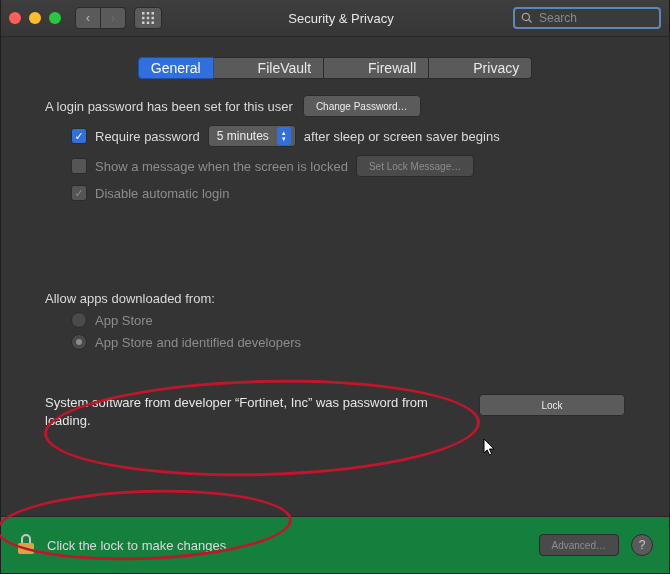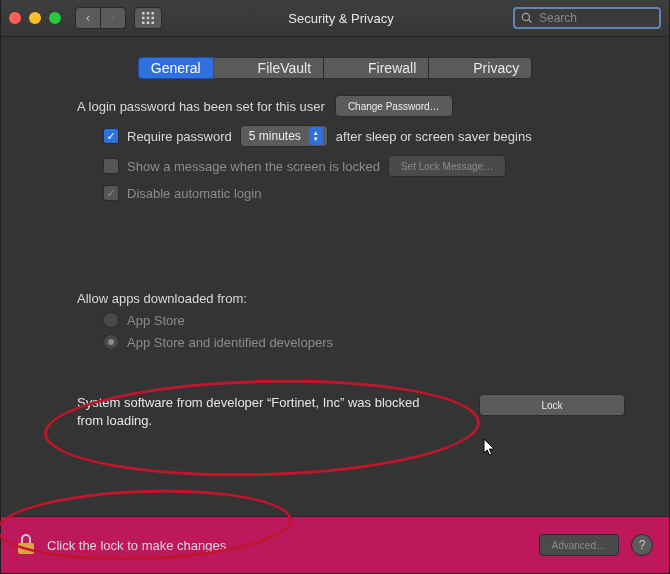--- a/index.html
+++ b/index.html
@@ -116,21 +116,20 @@
   .tab:last-child { border-radius: 0 4px 4px 0; }
   .tab.active {
     background: #2f6fde;
     border-color:#1d4fa8;
     color:#fff;
   }
 
   
   .content {
     padding: 16px 44px 0 44px;
-    margin-left: 32px;
   }
   .row {
     display: flex;
     align-items: center;
     gap: 10px;
     margin-bottom: 8px;
   }
   .row.indent1 { padding-left: 26px; gap: 8px; }
   .macbtn {
     background: #5b5b5b;
@@ -215,21 +214,21 @@
   
   .footer {
     position:absolute;
     left:0; right:0; bottom:0;
     height: 56px;
     border-top:1px solid #272727;
     display:flex;
     align-items:center;
     padding:0 16px;
     gap:12px;
-    background:#be185d;
+    background:#15803d;
   }
   .footer .spacer { flex:1; }
   .help {
     width:20px; height:20px; border-radius:50%;
     background:#5b5b5b; color:#c9c9c9;
     border:1px solid #2b2b2b;
     display:flex; align-items:center; justify-content:center;
     font-size:12px;
   }
 
@@ -336,21 +335,21 @@
     <div class="radio-row">
       <span class="radio"></span>
       <span>App Store</span>
     </div>
     <div class="radio-row">
       <span class="radio selected"></span>
       <span>App Store and identified developers</span>
     </div>
 
     <div class="blocked-row">
-      <div class="blocked-text">System software from developer “Fortinet, Inc” was blocked from loading.</div>
+      <div class="blocked-text">System software from developer “Fortinet, Inc” was password from loading.</div>
       <span class="macbtn allowbtn">Lock</span>
     </div>
 
   </div>
 
   <div class="footer">
     <span>
       <svg width="18" height="22" viewBox="0 0 18 22">
         <path fill="#d9a441" d="M3 10h12a2 2 0 012 2v7a2 2 0 01-2 2H3a2 2 0 01-2-2v-7a2 2 0 012-2z"></path>
         <path fill="none" stroke="#c7c7c7" stroke-width="2" d="M5 10V6a4 4 0 118 0v4"></path>

